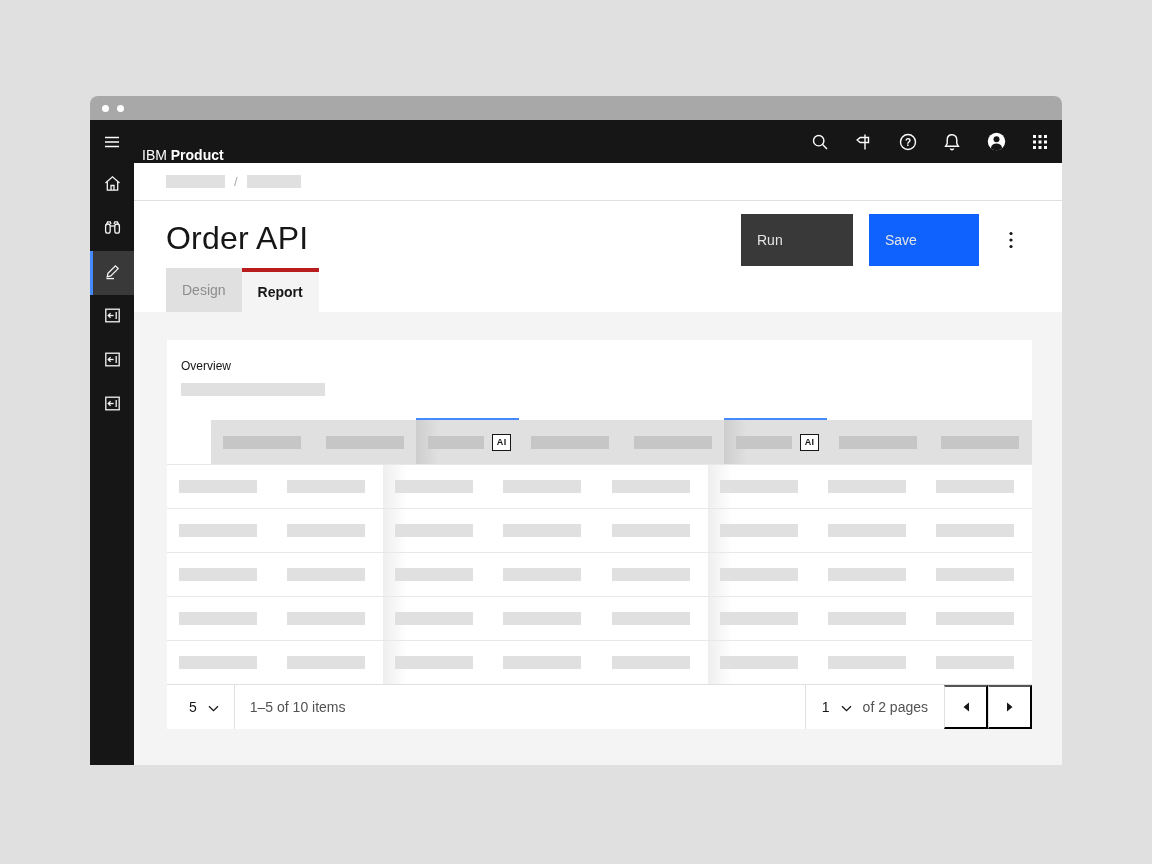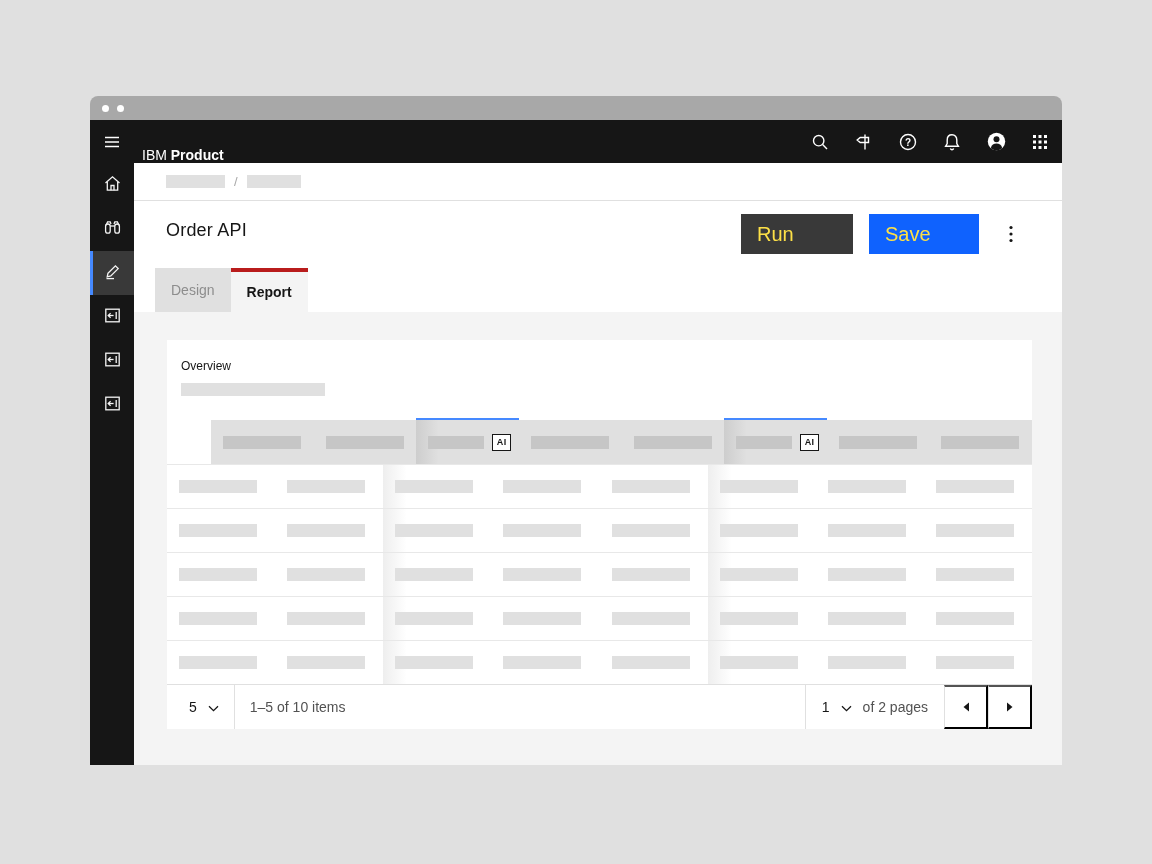--- a/index.html
+++ b/index.html
@@ -28,29 +28,29 @@
   .nav-item.active::before { content:''; position:absolute; left:0; top:0; bottom:0; width:3px; background:#4589ff; }
 
   .main { flex:1; background:#f4f4f4; display:flex; flex-direction:column; overflow:hidden; }
 
   .breadcrumb-bar { height:38px; background:#fff; border-bottom:1px solid #e0e0e0;
                     display:flex; align-items:center; padding-left:32px; gap:9px; flex:none; }
   .crumb-skel { height:13px; background:#e0e0e0; }
   .crumb-sep { color:#a8a8a8; font-size:13px; }
 
   .title-section { background:#fff; height:111px; position:relative; flex:none; }
-  .page-title { position:absolute; left:32px; top:19px; font-size:18px; font-weight:400; color:#161616; letter-spacing:.2px; }
+  .page-title { position:absolute; left:32px; top:19px; font-size:32px; font-weight:400; color:#161616; letter-spacing:.2px; }
   .title-actions { position:absolute; right:43px; top:13px; display:flex; align-items:center; }
-  .btn { height:40px; font-size:20px; color:#fde047; display:flex; align-items:center;
+  .btn { height:52px; font-size:14px; color:#e5e5e5; display:flex; align-items:center;
          padding-left:16px; border:none; cursor:pointer; font-family:inherit; }
   .btn-run { width:112px; background:#393939; }
   .btn-save { width:110px; background:#0f62fe; margin-left:16px; }
   .kebab { margin-left:24px; width:16px; height:40px; display:flex; align-items:center; justify-content:center; cursor:pointer; }
 
-  .tabs { position:absolute; left:21px; bottom:0; display:flex;align-items:flex-end; }
+  .tabs { position:absolute; left:32px; bottom:0; display:flex;align-items:flex-end; }
   .tab { height:44px; min-width:68px; padding:0 16px; display:flex; align-items:center; justify-content:center;
          font-size:14px; cursor:pointer; }
   .tab-unselected { background:#e0e0e0; color:#8d8d8d; }
   .tab-selected { background:#f4f4f4; color:#161616; font-weight:700; border-top:4px solid #b91c1c; }
 
   .content { flex:1; padding:28px 30px 0 33px; }
   .card { background:#fff; width:865px; }
   .card-head { height:78px; padding:19px 0 0 14px; }
   .card-title { font-size:12px; color:#161616; }
   .card-skel { margin-top:10px; width:144px; height:13px; background:#e0e0e0; }

